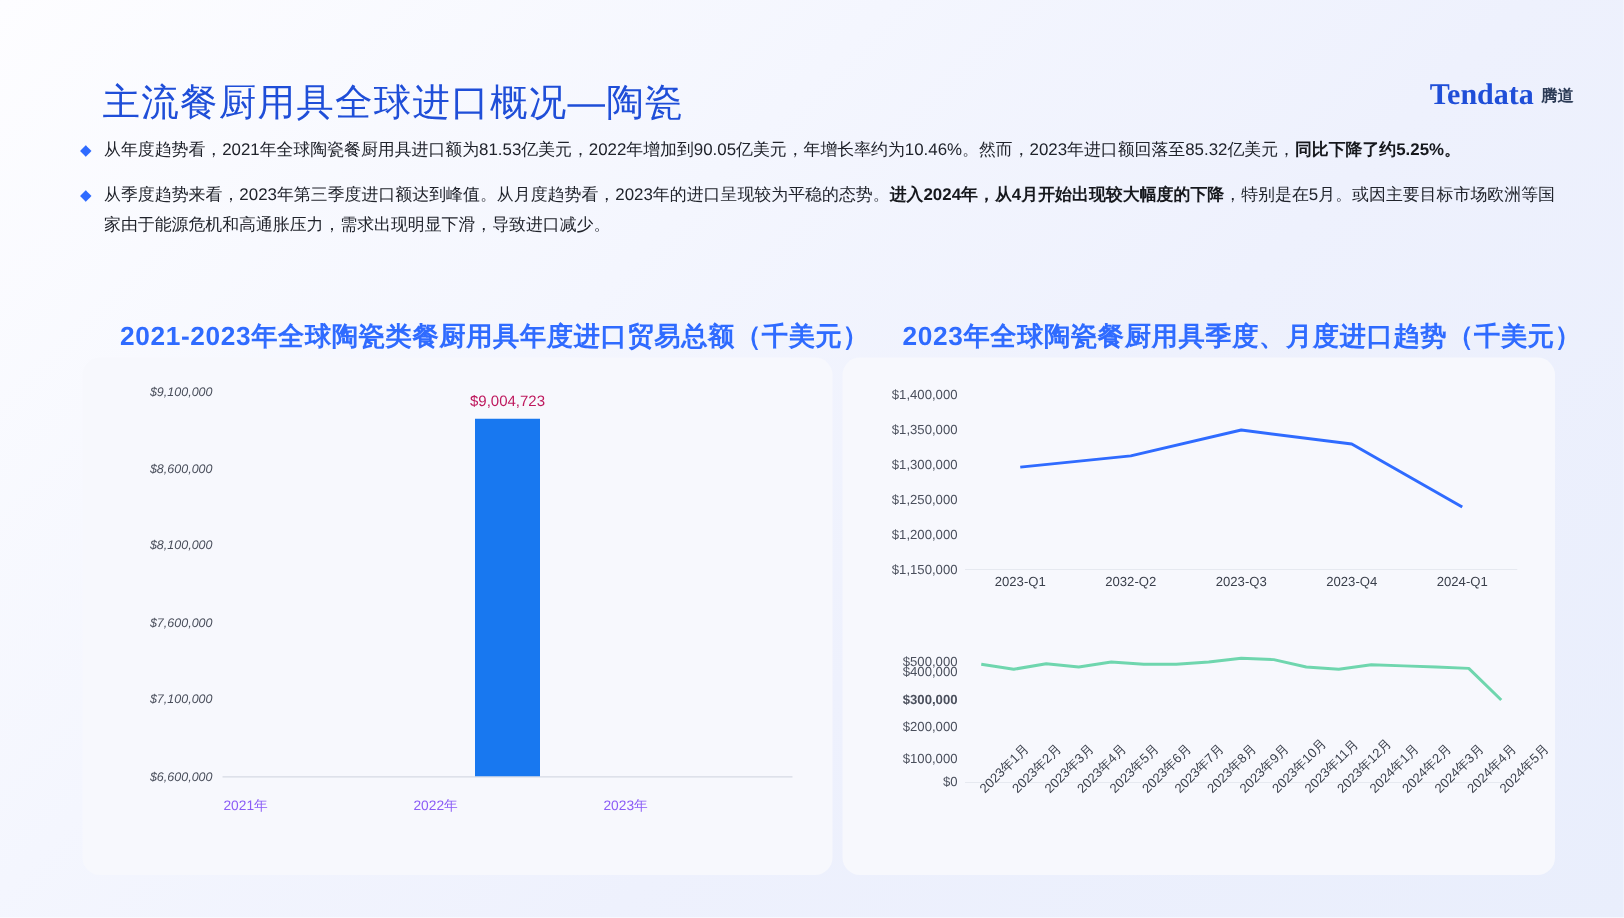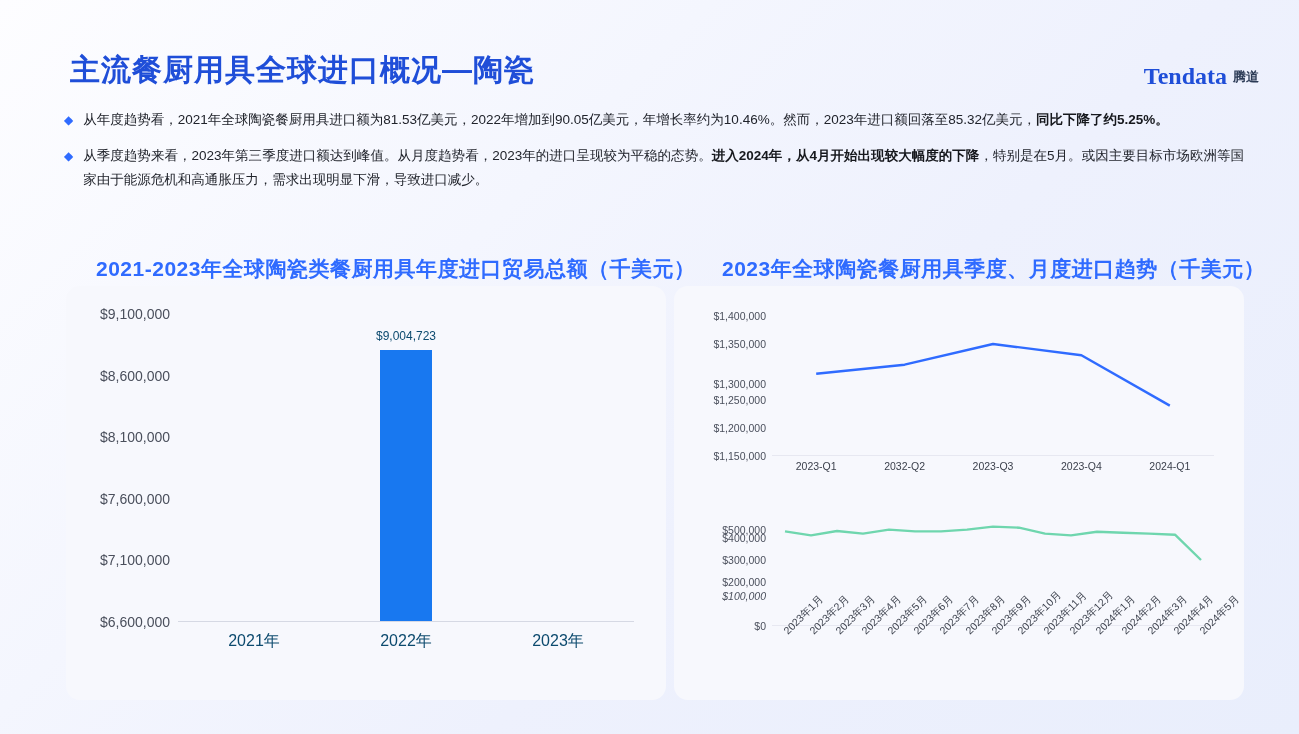--- a/index.html
+++ b/index.html
@@ -24,22 +24,22 @@
   }
   .logo .mark {
     font-family:"Liberation Serif", serif;
     font-size:24px; font-weight:bold; color:#1f4ed8;
   }
   .logo .cn {
     font-size:13px; color:#2b3a55; font-weight:bold;
   }
   h1.title {
     position:absolute; left:66px; top:46px;
-    margin:4px;
-    font-size:30px; font-weight:bold; color:#1f4ed8;
+    margin:16px;
+    font-size:30px; font-weight:normal; color:#1f4ed8;
     letter-spacing:1px;
   }
   .bullets {
     position:absolute; left:64px; top:108px; width:1180px;
   }
   .bullet {
     display:flex; align-items:flex-start; gap:10px;
     margin-bottom:12px;
   }
   .bullet .dia {
@@ -65,40 +65,41 @@
     background:#f7f8fd;
     border-radius:14px;
   }
   #card-left { left:66px; top:286px; width:600px; height:414px; }
   #card-right { left:674px; top:286px; width:570px; height:414px; }
 
   
   .bar-chart { position:absolute; inset:0; }
   .bc-ylabels { position:absolute; left:18px; top:0; width:86px; height:100%; }
   .bc-ylabels div {
-    position:absolute; right:0; font-size:14px; color:#4a4f5c;
+    position:absolute; right:0; font-size:10px; color:#4a4f5c;
     transform: translateY(-50%);
     white-space:nowrap;
+    font-style:italic;
   }
   .bc-axis {
     position:absolute; left:112px; right:32px; bottom:78px; height:1px;
     background:#d6d9e4;
   }
   .bc-bars {
     position:absolute; left:112px; right:32px; bottom:79px; top:28px;
     display:flex; justify-content:space-around; align-items:flex-end;
   }
   .bc-col { width:33%; display:flex; flex-direction:column; align-items:center; justify-content:flex-end; height:100%; }
-  .bc-val { font-size:12px; color:#0c4a6e; margin-bottom:7px; white-space:nowrap;margin-top:15px; }
+  .bc-val { font-size:12px; color:#be185d; margin-bottom:7px; white-space:nowrap; }
   .bc-bar { width:52px; background:#1878f0; }
   .bc-xlabels {
     position:absolute; left:112px; right:32px; bottom:48px;
     display:flex; justify-content:space-around;
   }
-  .bc-xlabels span { width:33%; text-align:center; font-size:16px; color:#0c4a6e; }
+  .bc-xlabels span { width:33%; text-align:left; font-size:11px; color:#8b5cf6; }
 
   
   .lc { position:absolute; }
   #lc-q { left:14px; top:24px; width:540px; height:190px; }
   #lc-m { left:14px; top:224px; width:540px; height:182px; }
   .lc-ylabels { position:absolute; left:0; top:0; width:78px; height:100%; }
   .lc-ylabels div {
     position:absolute; right:0; font-size:10.5px; color:#4a4f5c;
     transform:translateY(-50%); white-space:nowrap;
   }
@@ -161,42 +162,42 @@
         </div>
     </div>
   </div>
 
   <div class="card" id="card-right">
     <div class="lc" id="lc-q">
       <div class="lc-ylabels" id="lcq-y">
           <div style="top: 146px;">$1,150,000</div>
           <div style="top: 118px;">$1,200,000</div>
           <div style="top: 90px;">$1,250,000</div>
-          <div style="top: 62px; margin-top: 12px;">$1,300,000</div>
+          <div style="top: 62px;">$1,300,000</div>
           <div style="top: 34px;">$1,350,000</div>
           <div style="top: 6px;">$1,400,000</div>
         </div>
       <div class="lc-plot" id="lcq-plot" style="height: 140px;"><svg width="442" height="140">
             <line x1="0" x2="442" y1="140" y2="140" stroke="#d6d9e4" stroke-width="1"></line>
             <polyline points="44.2,57.7 132.6,48.7 221.0,28.0 309.4,39.2 397.8,89.6" fill="none" stroke="#2f6bff" stroke-width="2.4" stroke-linejoin="round"></polyline>
           </svg></div>
       <div class="lc-xlabels" id="lcq-x" style="top: 146px; height: 70px;">
           <span style="left: 44.2px; transform: translateX(-50%); top: 4px;">2023-Q1</span>
           <span style="left: 132.6px; transform: translateX(-50%); top: 4px;">2032-Q2</span>
           <span style="left: 221px; transform: translateX(-50%); top: 4px;">2023-Q3</span>
           <span style="left: 309.4px; transform: translateX(-50%); top: 4px;">2023-Q4</span>
           <span style="left: 397.8px; transform: translateX(-50%); top: 4px;">2024-Q1</span>
         </div>
     </div>
     <div class="lc" id="lc-m">
       <div class="lc-ylabels" id="lcm-y">
           <div style="top: 116px;">$0</div>
-          <div style="top: 86px; font-style: italic;">$100,000</div>
+          <div style="top: 97px;">$100,000</div>
           <div style="top: 72px;">$200,000</div>
-          <div style="top: 50px;">$300,000</div>
+          <div style="top: 50px; font-weight: bold;">$300,000</div>
           <div style="top: 28px;">$400,000</div>
           <div style="top: 20px;">$500,000</div>
         </div>
       <div class="lc-plot" id="lcm-plot" style="height: 110px;"><svg width="442" height="110">
             <line x1="0" x2="442" y1="110" y2="110" stroke="#d6d9e4" stroke-width="1"></line>
             <polyline points="13.0,15.4 39.0,19.4 65.0,15.0 91.0,17.6 117.0,13.6 143.0,15.4 169.0,15.4 195.0,13.6 221.0,10.6 247.0,11.7 273.0,17.6 299.0,19.4 325.0,15.8 351.0,16.7 377.0,17.6 403.0,18.7 429.0,44.0" fill="none" stroke="#6fd6ae" stroke-width="2.4" stroke-linejoin="round"></polyline>
           </svg></div>
       <div class="lc-xlabels lc-xrot" id="lcm-x" style="top: 116px; height: 70px;">
           <span style="left: 9px; top: 2px;">2023年1月</span>
           <span style="left: 35px; top: 2px;">2023年2月</span>

